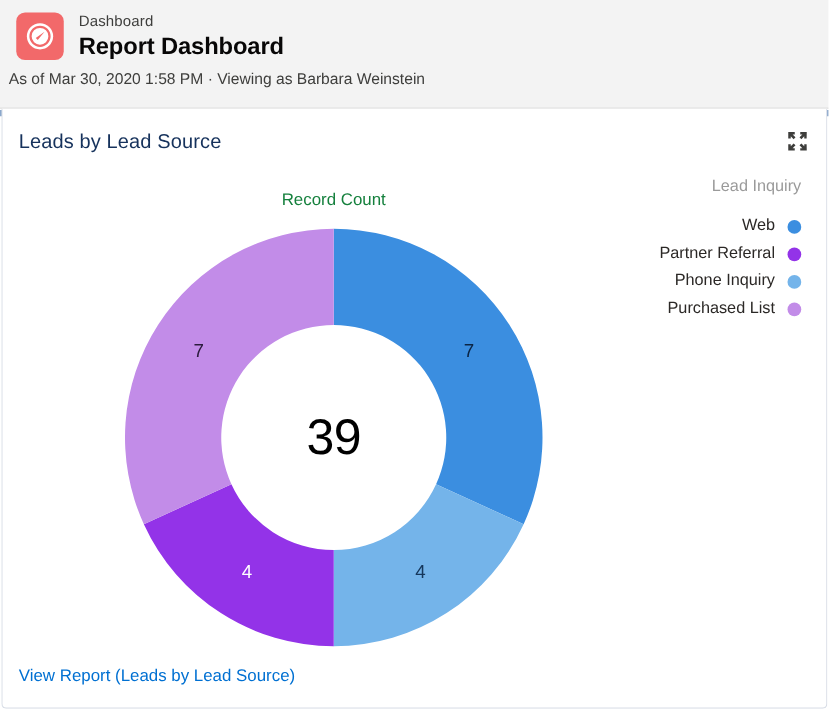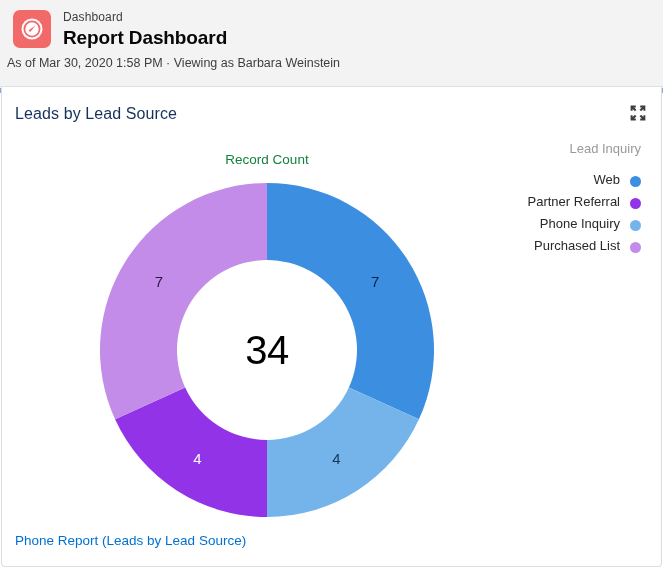--- a/index.html
+++ b/index.html
@@ -237,24 +237,24 @@
 
     <div class="chart-measure">Record Count</div>
 
     <div class="chart-wrap">
       <svg id="donut-svg" width="336" height="336" viewBox="0 0 336 336" aria-hidden="true">
           <path d="M 168 1 A 167 167 0 0 1 319.90854322420455 237.37430717131502 L 249.86687958190663 205.38735117016978 A 90 90 0 0 0 168 78 Z" fill="#3b8ee0"></path>
           <path d="M 319.90854322420455 237.37430717131502 A 167 167 0 0 1 168 335 L 168 258 A 90 90 0 0 0 249.86687958190663 205.38735117016978 Z" fill="#74b4ea"></path>
           <path d="M 168 335 A 167 167 0 0 1 16.09145677579545 237.37430717131508 L 86.13312041809336 205.3873511701698 A 90 90 0 0 0 168 258 Z" fill="#9333e8"></path>
           <path d="M 16.09145677579545 237.37430717131508 A 167 167 0 0 1 167.99999999999997 1 L 167.99999999999997 78 A 90 90 0 0 0 86.13312041809336 205.3873511701698 Z" fill="#c28ce8"></path>
         </svg>
-      <div class="donut-total">34</div>
+      <div class="donut-total">39</div>
       <div id="slice-labels">
           <div class="slice-label" style="left: 276.101px; top: 98.5277px; color: rgb(11, 37, 69);">7</div>
           <div class="slice-label" style="left: 237.472px; top: 276.101px; color: rgb(21, 55, 92);">4</div>
           <div class="slice-label" style="left: 98.5277px; top: 276.101px; color: rgb(255, 255, 255);">4</div>
           <div class="slice-label" style="left: 59.8989px; top: 98.5277px; color: rgb(43, 27, 61);">7</div>
         </div>
     </div>
 
-    <a class="view-report">Phone Report (Leads by Lead Source)</a>
+    <a class="view-report">View Report (Leads by Lead Source)</a>
   </div>
 </div>
 
 </body></html>

